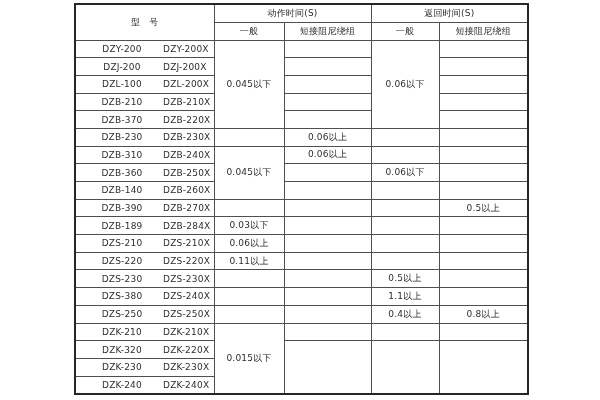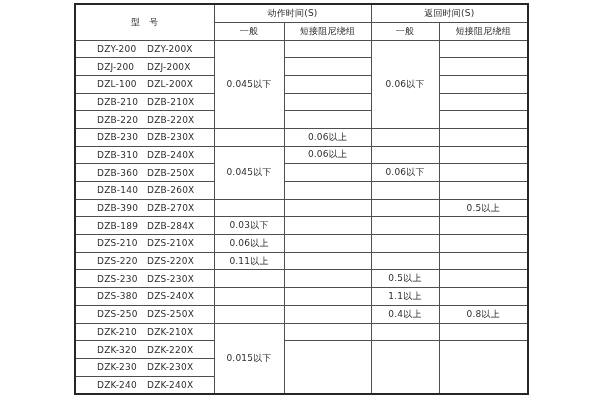--- a/index.html
+++ b/index.html
@@ -17,22 +17,22 @@
     border:1px solid #4f4f4f;
     padding:0; margin:0;
     font-size:9px; font-weight:normal; color:#2d2d2d;
     text-align:center; vertical-align:middle;
     overflow:hidden; white-space:nowrap;
     letter-spacing:0.2px;
   }
   thead tr { height:18px; }
   tbody tr { height:17.7px; }
   td.model { text-align:left; padding-left:21px; }
-  td.model .m1 { display:inline-block; width:50px; text-align:left; }
-  td.model .m2 { display:inline-block; text-align:right; }
+  td.model .m1 { display:inline-block; width:50px; text-align:center; }
+  td.model .m2 { display:inline-block; text-align:right;margin-left:16px; }
   td.val { text-align:center; }
 </style>
 </head>
 <body>
 
 <div class="table-wrap">
   <table class="spec">
     <colgroup>
       <col style="width:139px">
       <col style="width:70px">
@@ -70,21 +70,21 @@
           <td class="model"><span class="m1">DZL-100</span><span class="m2">DZL-200X</span></td>
           <td class="val"></td>
           <td class="val"></td>
         </tr>
         <tr>
           <td class="model"><span class="m1">DZB-210</span><span class="m2">DZB-210X</span></td>
           <td class="val"></td>
           <td class="val"></td>
         </tr>
         <tr>
-          <td class="model"><span class="m1">DZB-220</span><span class="m2">DZB-220X</span></td>
+          <td class="model"><span class="m1">DZB-370</span><span class="m2">DZB-220X</span></td>
           <td class="val"></td>
           <td class="val"></td>
         </tr>
         <tr>
           <td class="model"><span class="m1">DZB-230</span><span class="m2">DZB-230X</span></td>
           <td class="val"></td>
           <td class="val">0.06以上</td>
           <td class="val"></td>
           <td class="val"></td>
         </tr>

